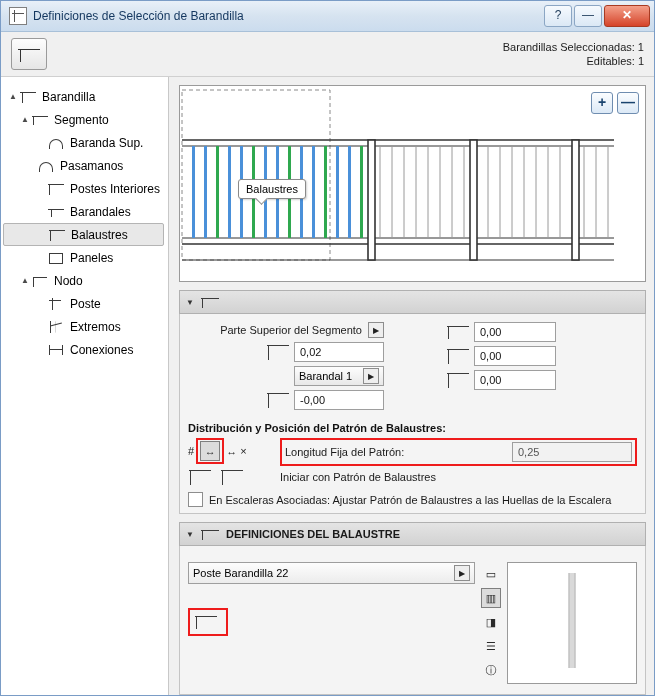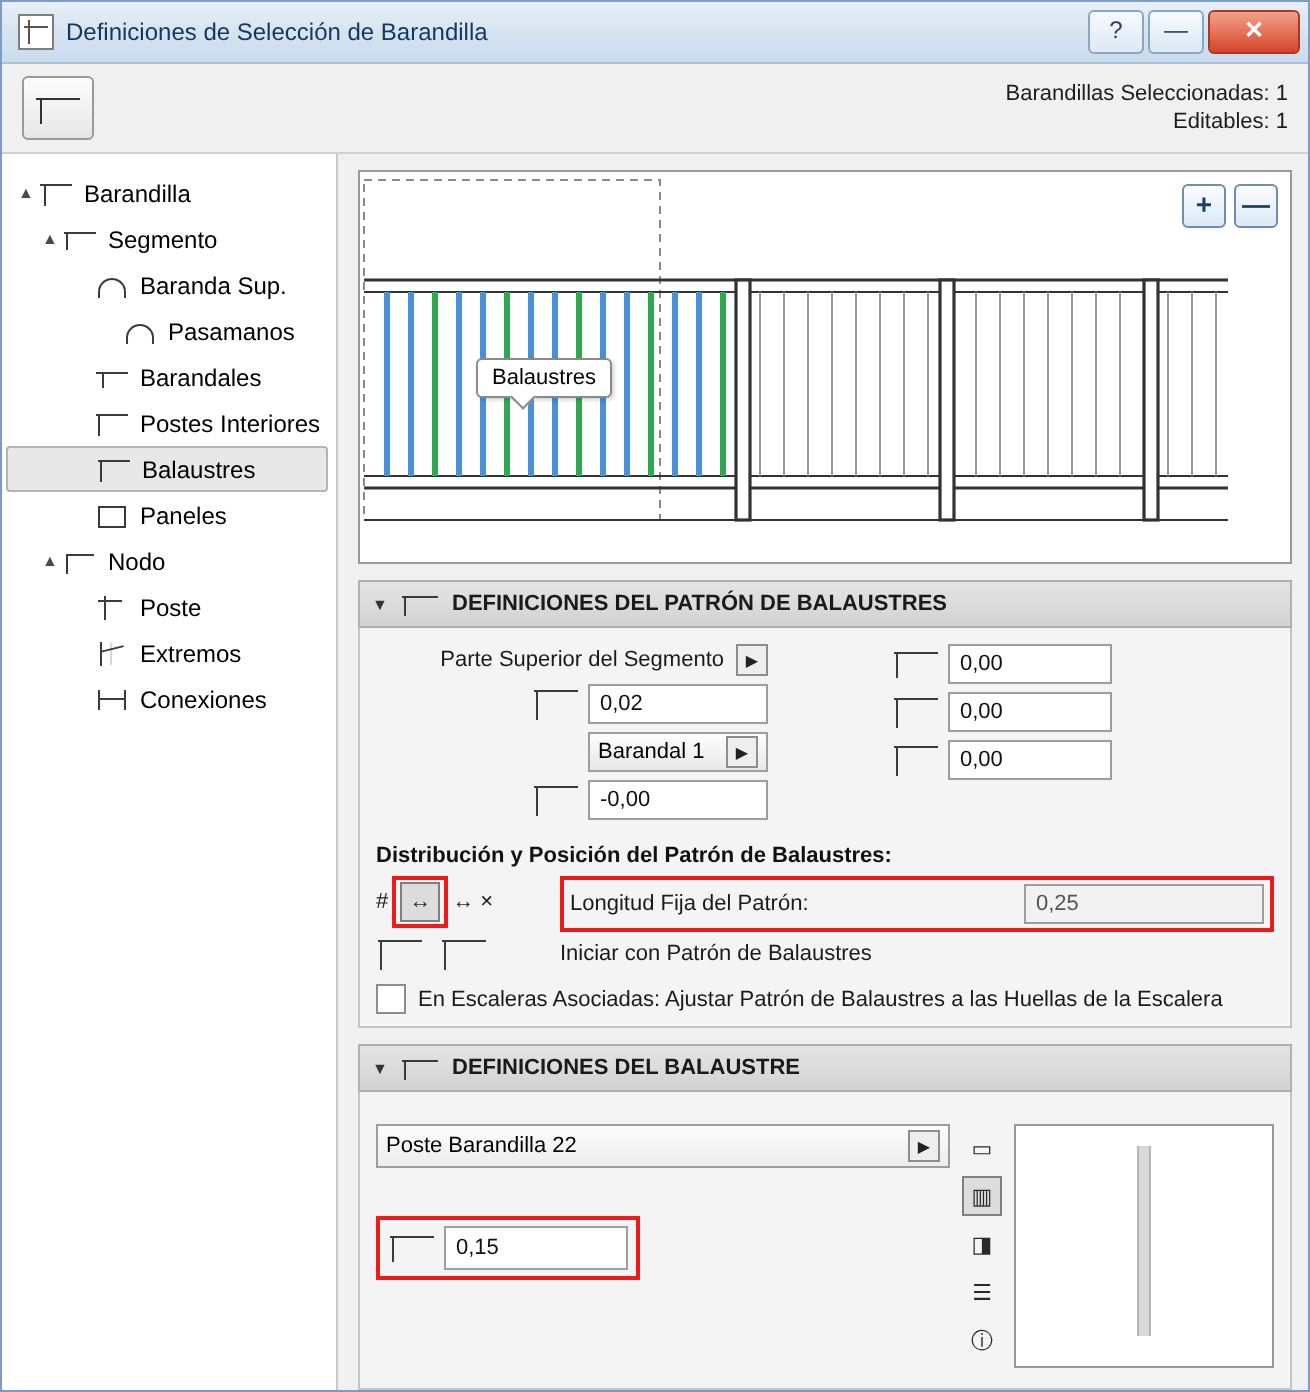--- a/index.html
+++ b/index.html
@@ -543,34 +543,34 @@
       <div class="tree-item" style="padding-left:18px">
         <span class="twisty">▲</span>
         <span class="tree-ico ico-seg"></span>
         <span class="tree-label">Segmento</span>
       </div>
       <div class="tree-item" style="padding-left:34px">
         <span class="twisty"></span>
         <span class="tree-ico ico-arc"></span>
         <span class="tree-label">Baranda Sup.</span>
       </div>
-      <div class="tree-item" style="padding-left:48px">
+      <div class="tree-item" style="padding-left:24px">
         <span class="twisty"></span>
         <span class="tree-ico ico-arc"></span>
         <span class="tree-label">Pasamanos</span>
       </div>
       <div class="tree-item" style="padding-left:34px">
         <span class="twisty"></span>
+        <span class="tree-ico ico-bars"></span>
+        <span class="tree-label">Postes Interiores</span>
+      </div>
+      <div class="tree-item" style="padding-left:34px">
+        <span class="twisty"></span>
         <span class="tree-ico ico-hand"></span>
         <span class="tree-label">Barandales</span>
-      </div>
-      <div class="tree-item" style="padding-left:34px">
-        <span class="twisty"></span>
-        <span class="tree-ico ico-bars"></span>
-        <span class="tree-label">Postes Interiores</span>
       </div>
       <div class="tree-item selected" style="padding-left:32px">
         <span class="twisty"></span>
         <span class="tree-ico ico-bars"></span>
         <span class="tree-label">Balaustres</span>
       </div>
       <div class="tree-item" style="padding-left:34px">
         <span class="twisty"></span>
         <span class="tree-ico ico-panel"></span>
         <span class="tree-label">Paneles</span>
@@ -663,21 +663,20 @@
         </svg>
         <div class="tooltip">Balaustres</div>
         <svg class="cursor" width="16" height="22" viewBox="0 0 16 22" style="position:absolute;left:85px;top:115px;">
           <polygon points="0,0 0,16 4,12.5 7,19 9.5,18 6.6,11.7 11.5,11.5" fill="#fff" stroke="#000" stroke-width="1"></polygon>
         </svg>
       </div>
 
       <div class="section-head">
         <span class="sec-tri">▼</span>
         <span class="sec-ico ico-bars"></span>
-        <span>DEFINICIONES DEL PATRÓN DE BALAUSTRES</span>
       </div>
       <div class="panel">
         <div style="display:flex;gap:40px;">
 
           <div style="width:196px;">
             <div class="row" style="justify-content:flex-end;">
               <span class="lbl">Parte Superior del Segmento</span>
               <span class="pop-arrow">▶</span>
             </div>
             <div class="row" style="justify-content:flex-end;">
@@ -753,21 +752,20 @@
       <div class="panel" style="padding-bottom:10px;">
         <div class="balustre-area">
           <div class="bal-left">
             <div class="sel-combo">
               <span style="flex:1;">Poste Barandilla 22</span>
               <span class="pop-arrow">▶</span>
             </div>
             <div class="bottom-row">
               <span class="hl-red" style="display:flex;align-items:center;padding:3px 4px;">
                 <span class="mini-ico ico-seg"></span>
-                <span class="inp" style="width:92px;height:22px;line-height:20px;">0,15</span>
               </span>
             </div>
           </div>
           <div class="icon-col">
             <div class="icon-cell">▭</div>
             <div class="icon-cell active">▥</div>
             <div class="icon-cell">◨</div>
             <div class="icon-cell">☰</div>
             <div class="icon-cell">ⓘ</div>
           </div>

